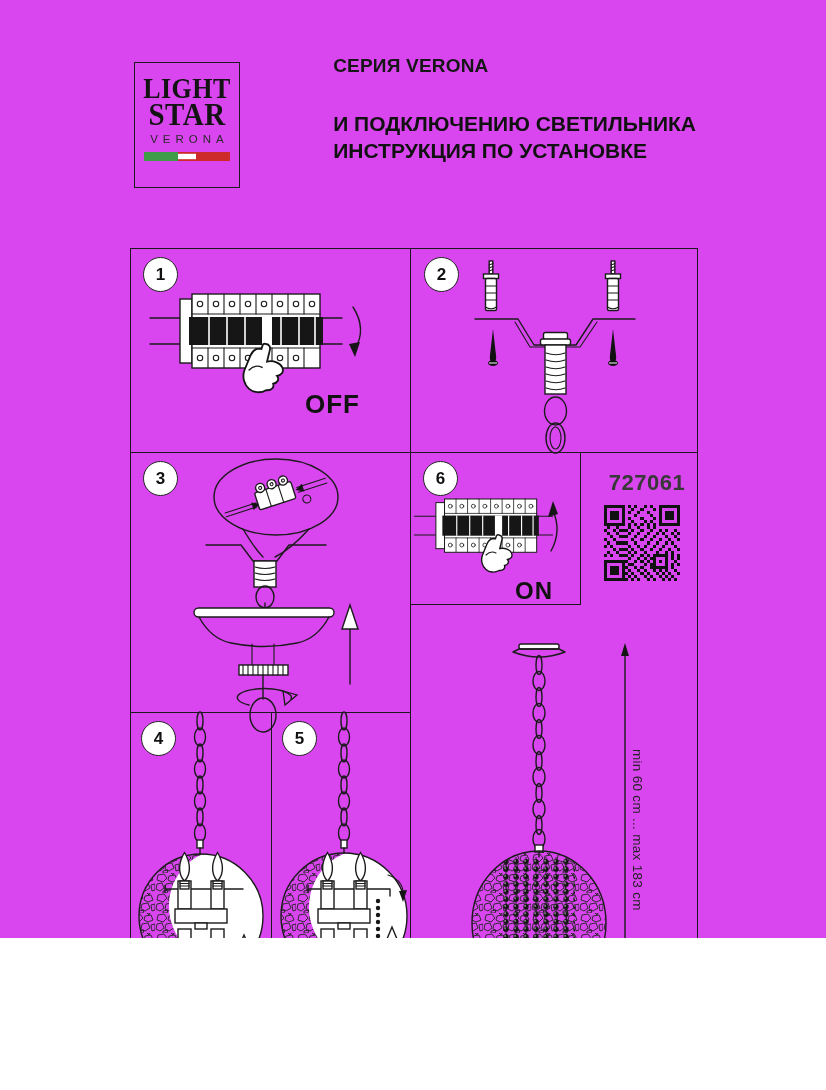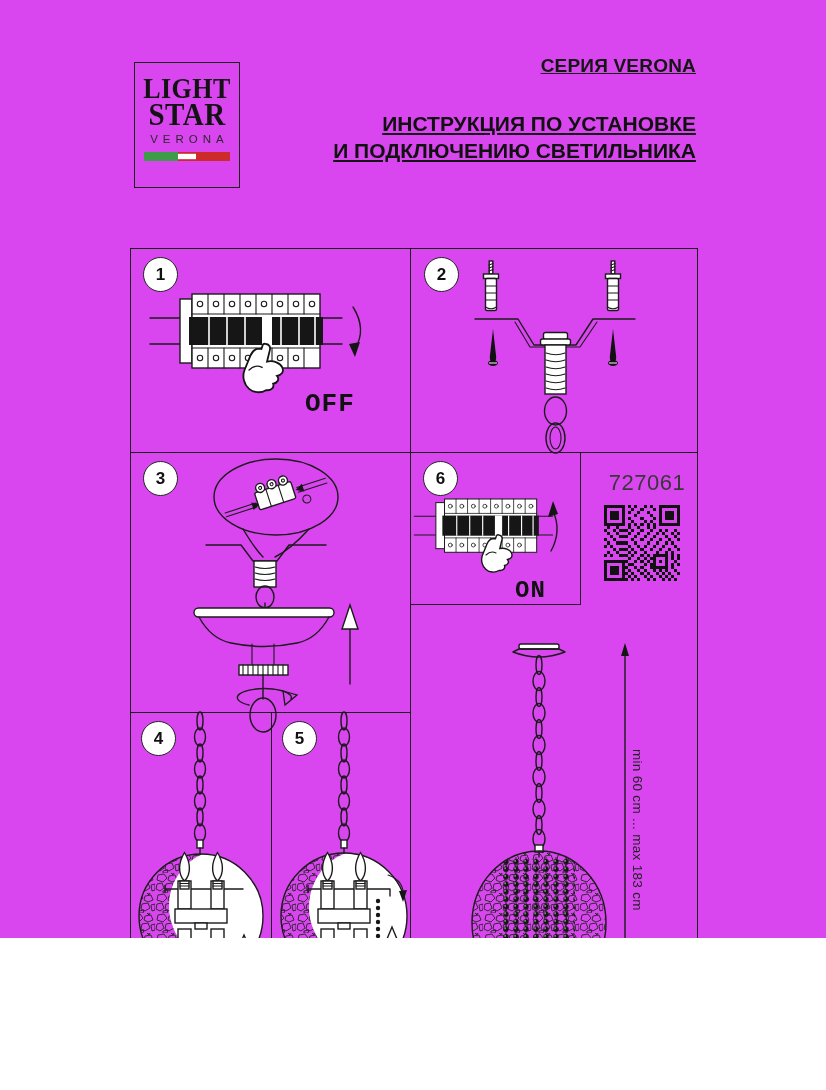--- a/index.html
+++ b/index.html
@@ -9,42 +9,42 @@
   
   #logo{left:134px;top:62px;width:106px;height:126px;border:1.6px solid #1c1c1c;
         text-align:center;box-sizing:border-box;padding-top:14px;}
   .logo-big{font-family:"Liberation Serif",serif;font-weight:700;color:#131313;
             transform:scaleY(1.12);letter-spacing:.5px;}
   #logo-l1{font-size:26px;line-height:24px;}
   #logo-l2{font-size:29px;line-height:27px;}
   #logo-l3{font-size:11.5px;letter-spacing:5px;margin-right:-5px;margin-top:5px;color:#2a2a2a;}
   #logo-flag{display:block;margin:7px auto 0;}
   
-  #header{right:130px;top:54px;text-align:right;text-decoration:underline;}
+  #header{right:130px;top:54px;text-align:left;}
   .hdr-small{font-size:19px;font-weight:700;letter-spacing:.2px;line-height:24px;color:#161616;}
   #hdr-title{margin-top:32px;font-size:21px;font-weight:700;line-height:27px;color:#111;}
   
   #grid{left:130px;top:248px;width:566px;height:815px;border:1.6px solid #1a1a1a;}
   .cell{position:absolute;box-sizing:border-box;}
   #cell1{left:0;top:0;width:280px;height:204px;border-right:1.6px solid #1a1a1a;border-bottom:1.6px solid #1a1a1a;}
   #cell2{left:280px;top:0;width:286px;height:204px;border-bottom:1.6px solid #1a1a1a;}
   #cell3{left:0;top:204px;width:280px;height:260px;border-right:1.6px solid #1a1a1a;border-bottom:1.6px solid #1a1a1a;}
   #cell4{left:0;top:464px;width:141px;height:351px;border-right:1.6px solid #1a1a1a;}
   #cell5{left:141px;top:464px;width:139px;height:351px;border-right:1.6px solid #1a1a1a;}
   #cellR{left:280px;top:204px;width:286px;height:611px;}
   #panel6box{left:0;top:0;width:170px;height:152px;border-right:1.6px solid #1a1a1a;border-bottom:1.6px solid #1a1a1a;}
   .stepnum{width:33px;height:33px;border:1.7px solid #222;border-radius:50%;
            display:flex;align-items:center;justify-content:center;
            font-size:17px;font-weight:700;color:#111;background:#fff;}
   .panelsvg{left:0;top:0;overflow:visible;}
   .z2{z-index:2;}
-  .biglabel{font-weight:700;color:#111;font-family:Liberation Mono, monospace;}
+  .biglabel{font-weight:700;color:#111;}
   #lbl-off{left:174px;top:140px;font-size:26px;letter-spacing:1px;}
   #lbl-on{left:104px;top:124px;font-size:24px;letter-spacing:1px;}
-  #lbl-code{left:188px;top:17px;width:96px;text-align:center;font-size:22px;font-weight:400;
+  #lbl-code{left:188px;top:17px;width:96px;text-align:center;font-size:22px;font-weight:700;
             color:#383838;letter-spacing:.5px;}
   #lbl-range{left:219px;top:296px;writing-mode:vertical-rl;font-size:13.5px;color:#222;letter-spacing:.3px;}
   #lbl-diam{left:102px;top:552px;width:52px;text-align:center;font-size:14px;font-weight:700;color:#222;margin-left:12px;}
   svg{display:block;}
   .ln{stroke:#1b1b1b;stroke-width:1.4;fill:none;stroke-linecap:round;stroke-linejoin:round;}
   .thin{stroke-width:1.1;}
   .fillw{fill:#fff;stroke:#1b1b1b;stroke-width:1.4;}
   .dark{fill:#161616;stroke:none;}
 </style>
 </head>
@@ -132,22 +132,22 @@
       <rect x="34" y="0" width="18" height="9" fill="#ffffff"></rect>
       <rect x="34" y="0" width="18" height="1.8" fill="#cd2a2a"></rect>
       <rect x="34" y="7.2" width="18" height="1.8" fill="#cd2a2a"></rect>
       <rect x="52" y="0" width="34" height="9" fill="#cd2a2a"></rect>
     </svg>
   </div>
 
   <div id="header" class="abs">
     <div class="hdr-small">СЕРИЯ VERONA</div>
     <div id="hdr-title">
+      <div>И ПОДКЛЮЧЕНИЮ СВЕТИЛЬНИКА</div>
       <div>ИНСТРУКЦИЯ ПО УСТАНОВКЕ</div>
-      <div>И ПОДКЛЮЧЕНИЮ СВЕТИЛЬНИКА</div>
     </div>
   </div>
 
   <div id="grid" class="abs">
 
     <div id="cell1" class="cell">
       <svg class="abs panelsvg" width="280" height="204" viewBox="0 0 280 204">
         <use href="#breaker" transform="translate(45,45)"></use>
         <path class="ln" stroke-width="1.8" d="M222 58 Q236 80 224 100"></path>
         <polygon points="218,95 229,93 224,108" fill="#151515"></polygon>

